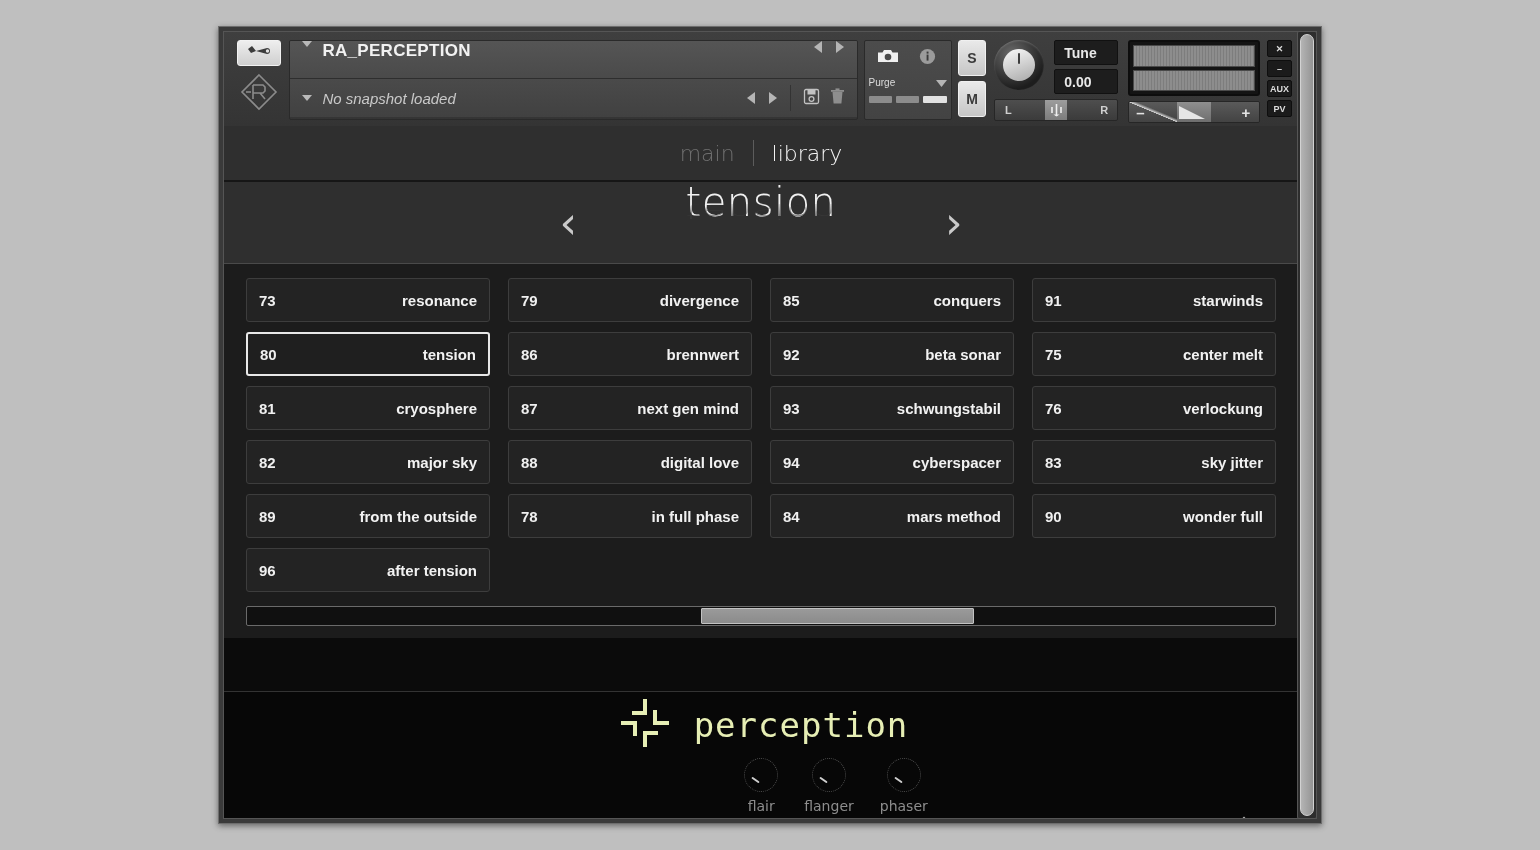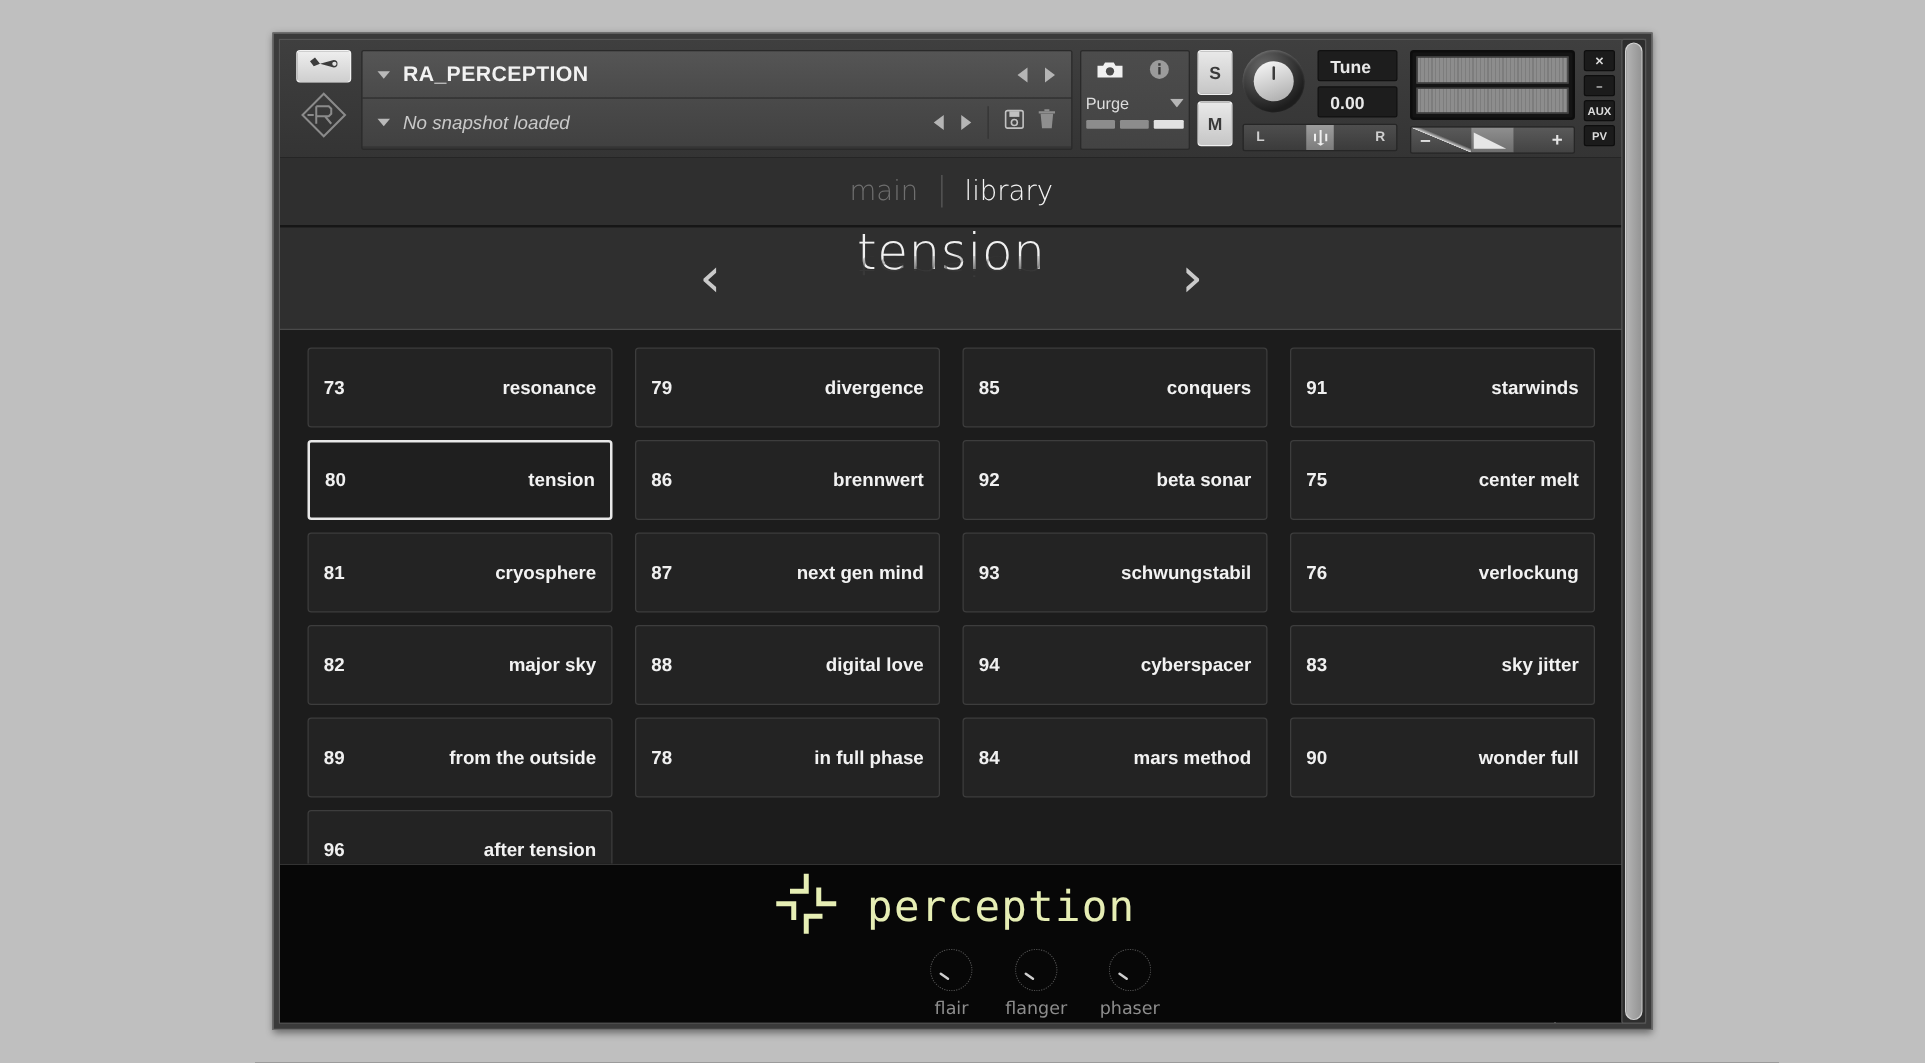--- a/index.html
+++ b/index.html
@@ -43,21 +43,21 @@
     display: flex; align-items: center; justify-content: center;
   }
   .r-diamond-small { margin-top: 6px; opacity: .85; }
 
   .hdr-namebox {
     width: 596px; margin-left: 4px;
     display: flex; flex-direction: column;
     border: 1px solid #2a2a2a; border-radius: 2px; overflow: hidden;
   }
   .name-row {
-    height: 38px; display: flex; align-items: center;
+    height: 38px; display: flex; 
     background: linear-gradient(#555, #4a4a4a);
     border-bottom: 1px solid #2e2e2e;
     padding: 0 6px;
   }
   .snap-row {
     height: 38px; display: flex; align-items: center;
     background: linear-gradient(#4a4a4a, #414141);
     padding: 0 6px;
   }
   .caret-down {
@@ -79,21 +79,21 @@
 
   .hdr-purge {
     width: 92px; margin-left: 6px;
     background: linear-gradient(#4c4c4c,#434343);
     border: 1px solid #2a2a2a; border-radius: 2px;
     padding: 4px;
   }
   .purge-icons { display: flex; height: 26px; }
   .purge-ico { flex: 1; display: flex; align-items: center; justify-content: center; }
   .purge-label-row { display: flex; align-items: center; height: 22px; }
-  .purge-label { color: #ddd; font-size: 13px; flex: 1; }
+  .purge-label { color: #ddd; font-size: 10px; flex: 1; }
   .mem-bars { display: flex; gap: 4px; margin-top: 3px; }
   .mem-bar { flex: 1; height: 7px; background: #8c8c8c; border-radius: 1px; }
   .mem-bar.hot { background: #e2e2e2; }
 
   .hdr-sm { width: 30px; margin-left: 6px; display: flex; flex-direction: column; gap: 5px; }
   .sm-btn {
     height: 36px; background: linear-gradient(#e9e9e9,#c6c6c6);
     border: 1px solid #f0f0f0; border-radius: 3px;
     color: #3a3a3a; font-size: 14px; font-weight: bold;
     display: flex; align-items: center; justify-content: center;
@@ -225,21 +225,21 @@
     -webkit-mask-image: linear-gradient(#000, transparent);
     mask-image: linear-gradient(#000, transparent);
   }
 
   #preset-grid-wrap { padding: 14px 22px 0 22px; background: #1c1c1c; }
   #preset-grid {
     display: grid; grid-template-columns: repeat(4, 1fr);
     column-gap: 18px; row-gap: 10px;
   }
   .preset-item {
-    height: 64px; background: #232323;
+    height: 44px; background: #232323;
     border: 1px solid #3d3d3d; border-radius: 3px;
     display: flex; align-items: center; padding: 0 12px;
     cursor: pointer;
     justify-content: space-between;
   }
   .preset-item.selected { border: 2px solid #e8e8e8; background: #1f1f1f; }
   .preset-num { color: #f0f0f0; font-size: 15px; font-weight: bold; }
   .preset-name {
     flex: 1; text-align: right; color: #f2f2f2;
     font-size: 15px; font-weight: bold;

